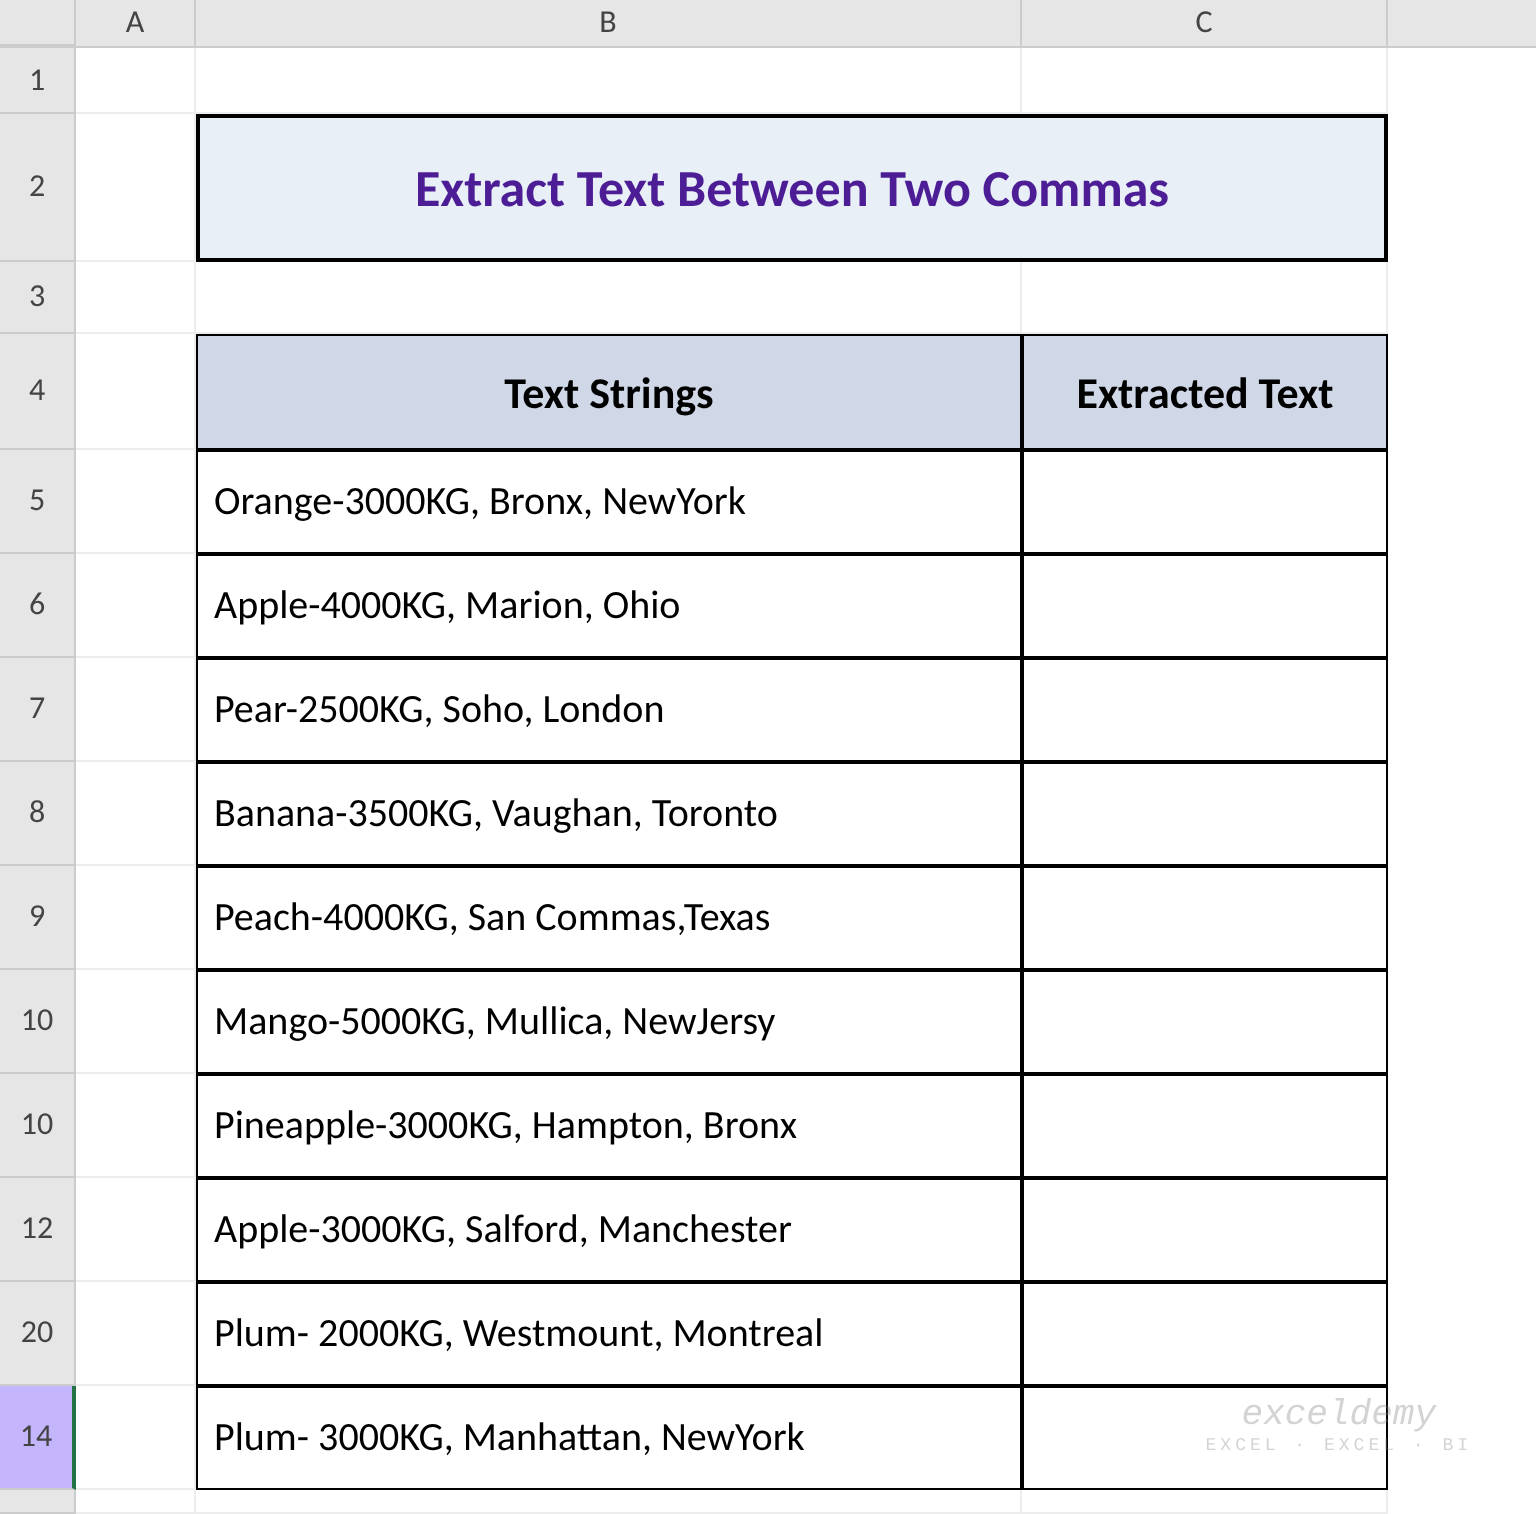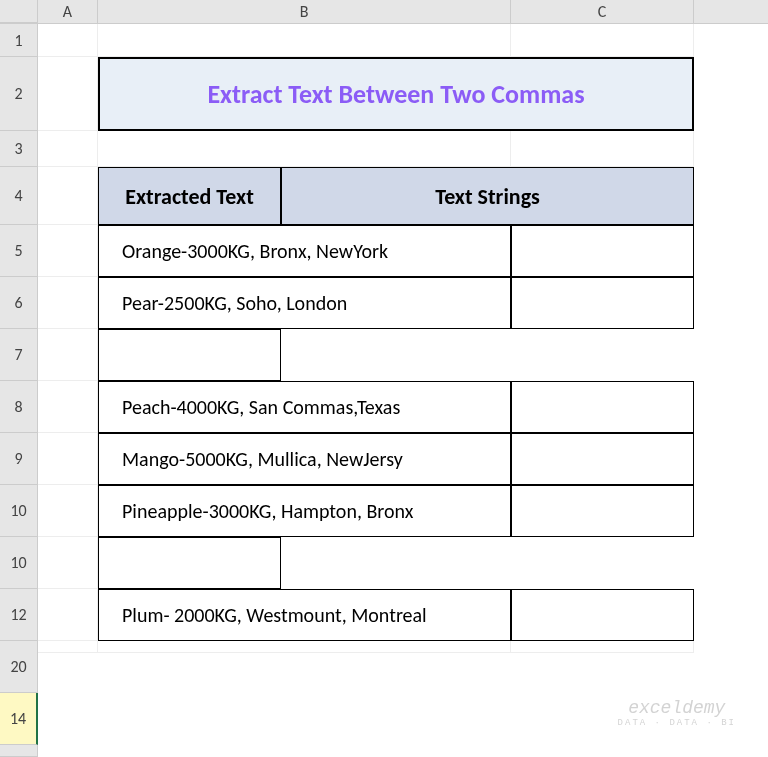--- a/index.html
+++ b/index.html
@@ -54,21 +54,21 @@
       display: flex;
       align-items: center;
       justify-content: center;
       font-size: 16px;
       color: #444;
       background: #e6e6e6;
       border-right: 1px solid #cccccc;
       border-bottom: 1px solid #cccccc;
     }
     .row-header.selected {
-      background: #fef9c3;
+      background: #c4b5fd;
       border-right: 2px solid #217346;
     }
     .rh-1 { height: 33px; }
     .rh-2 { height: 74px; }
     .rh-3 { height: 36px; }
     .rh-4 { height: 58px; }
     .rh-d { height: 52px; }
     .rh-15 { height: 12px; }
     
     .cells {
@@ -93,39 +93,39 @@
     
     .title-cell {
       width: 596px;
       background: #e8eff7;
       border: 2px solid #000000;
       display: flex;
       align-items: center;
       justify-content: center;
       font-size: 26px;
       font-weight: bold;
-      color: #8b5cf6;
+      color: #4c1d95;
     }
     
     .th-cell {
       background: #d0d8e8;
       border: 1px solid #000000;
       display: flex;
       align-items: center;
       justify-content: center;
       font-size: 22px;
       font-weight: bold;
       color: #000;
     }
     
     .td-cell {
       border: 1px solid #000000;
       display: flex;
       align-items: center;
-      padding-left: 23px;
+      padding-left: 8px;
       font-size: 20px;
       color: #000;
       background: #fff;
     }
     .td-cell.empty {
       padding: 0;
     }
     
     .blank {
       border-right: 1px solid #ededed;
@@ -195,68 +195,80 @@
       </div>
 
       <div class="row r3">
         <div class="cell cA blank r3"></div>
         <div class="cell cB blank r3"></div>
         <div class="cell cC blank r3"></div>
       </div>
 
       <div class="row r4">
         <div class="cell cA blank r4"></div>
+        <div class="cell cB th-cell r4">Text Strings</div>
         <div class="cell cC th-cell r4">Extracted Text</div>
-        <div class="cell cB th-cell r4">Text Strings</div>
       </div>
 
       <div class="row rd">
         <div class="cell cA blank rd"></div>
         <div class="cell cB td-cell rd">Orange-3000KG, Bronx, NewYork</div>
         <div class="cell cC td-cell empty rd"></div>
       </div>
       <div class="row rd">
         <div class="cell cA blank rd"></div>
+        <div class="cell cB td-cell rd">Apple-4000KG, Marion, Ohio</div>
+        <div class="cell cC td-cell empty rd"></div>
+      </div>
+      <div class="row rd">
+        <div class="cell cA blank rd"></div>
         <div class="cell cB td-cell rd">Pear-2500KG, Soho, London</div>
         <div class="cell cC td-cell empty rd"></div>
       </div>
       <div class="row rd">
         <div class="cell cA blank rd"></div>
+        <div class="cell cB td-cell rd">Banana-3500KG, Vaughan, Toronto</div>
         <div class="cell cC td-cell empty rd"></div>
       </div>
       <div class="row rd">
         <div class="cell cA blank rd"></div>
         <div class="cell cB td-cell rd">Peach-4000KG, San Commas,Texas</div>
         <div class="cell cC td-cell empty rd"></div>
       </div>
       <div class="row rd">
         <div class="cell cA blank rd"></div>
         <div class="cell cB td-cell rd">Mango-5000KG, Mullica, NewJersy</div>
         <div class="cell cC td-cell empty rd"></div>
       </div>
       <div class="row rd">
         <div class="cell cA blank rd"></div>
         <div class="cell cB td-cell rd">Pineapple-3000KG, Hampton, Bronx</div>
         <div class="cell cC td-cell empty rd"></div>
       </div>
       <div class="row rd">
         <div class="cell cA blank rd"></div>
+        <div class="cell cB td-cell rd">Apple-3000KG, Salford, Manchester</div>
         <div class="cell cC td-cell empty rd"></div>
       </div>
       <div class="row rd">
         <div class="cell cA blank rd"></div>
         <div class="cell cB td-cell rd">Plum- 2000KG, Westmount, Montreal</div>
+        <div class="cell cC td-cell empty rd"></div>
+      </div>
+      <div class="row rd">
+        <div class="cell cA blank rd"></div>
+        <div class="cell cB td-cell rd">Plum- 3000KG, Manhattan, NewYork</div>
         <div class="cell cC td-cell empty rd"></div>
       </div>
 
       <div class="row r15">
         <div class="cell cA blank r15"></div>
         <div class="cell cB blank r15"></div>
         <div class="cell cC blank r15"></div>
       </div>
     </div>
   </div>
 
   <div class="watermark">
     <span>exceldemy</span>
-    <span class="sub">DATA · DATA · BI</span>
+    <span class="sub">EXCEL · EXCEL · BI</span>
   </div>
 </div>
 
 </body></html>

